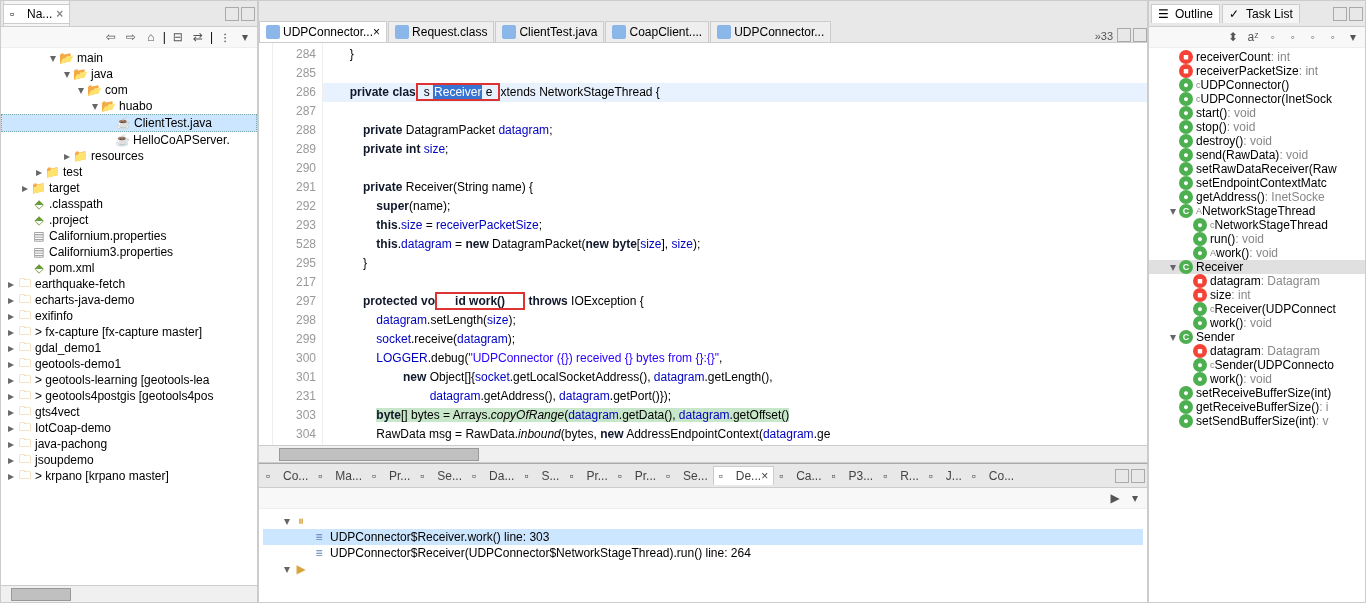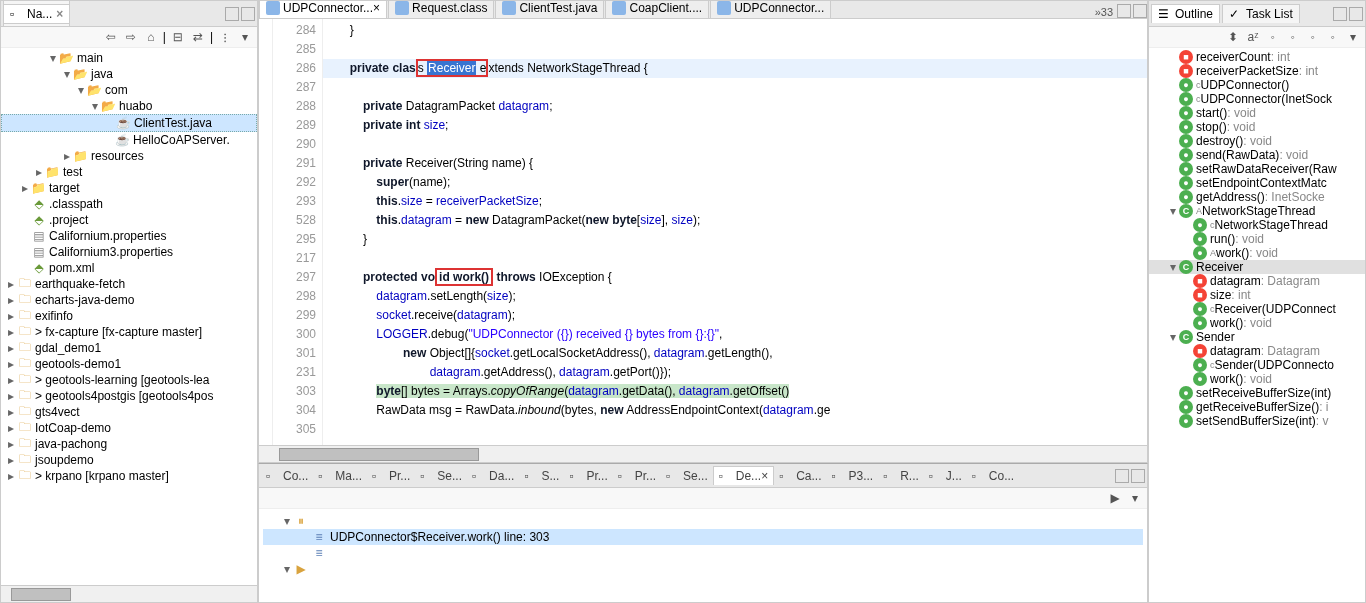--- a/index.html
+++ b/index.html
@@ -19,35 +19,35 @@
 .tree-item{display:flex;align-items:center;padding:1px 2px;white-space:nowrap;cursor:pointer}
 .tree-item.sel{background:#cde6ff;border:1px dotted #7aa}
 .twisty{width:12px;display:inline-block;text-align:center;color:#666}
 .ticon{width:16px;height:14px;display:inline-flex;align-items:center;justify-content:center;margin-right:2px}
 .folder{color:#d9a33e}
 .folder-open{color:#d9a33e}
 .jfile{color:#5a7fb5}
 .pfile{color:#888}
 .xfile{color:#6a9a3a}
 .center-stack{flex:1;display:flex;flex-direction:column;min-width:0}
-.editor-tabs{display:flex;background:#e8e8e8;border-bottom:1px solid #ccc;height:18px;align-items:flex-end;overflow:hidden}
+.editor-tabs{display:flex;background:#e8e8e8;border-bottom:1px solid #ccc;height:42px;align-items:flex-end;overflow:hidden}
 .etab{display:flex;align-items:center;padding:3px 6px;background:#eee;border:1px solid #ccc;border-bottom:none;margin-right:1px;white-space:nowrap;cursor:pointer}
 .etab.active{background:#fff}
 .etab .eicon{width:14px;height:14px;margin-right:3px;background:#8bb6e8;border-radius:2px}
 .editor-area{flex:1;display:flex;background:#fff;overflow:hidden;position:relative}
 .gutter{width:50px;background:#fff;border-right:1px solid #eee;text-align:right;padding-right:6px;color:#999;font-family:Consolas,monospace;font-size:13px;line-height:19px;padding-top:2px}
 .ruler{width:14px;background:#fff;border-right:1px solid #eee}
 .code{flex:1;font-family:Consolas,monospace;font-size:13px;line-height:19px;white-space:pre;padding-top:2px;overflow:auto}
 .code .kw{color:#0f172a;font-weight:bold}
 .code .str{color:#2a00ff}
 .code .fld{color:#0000c0}
 .code .hl-line{background:#e8f2fe;display:block}
 .code .sel-word{background:#3874d1;color:#fff;padding:0 1px}
-.code .redbox1{border:2px solid #d33;padding:0 0}
-.code .redbox2{border:2px solid #d33;padding:0 2px}
+.code .redbox1{border:2px solid #d33;padding:0 6px}
+.code .redbox2{border:2px solid #d33;padding:0 18px}
 .code .bp-line{background:#c8e6c9;display:inline}
 .bottom-stack{height:140px;display:flex;flex-direction:column;border-top:1px solid #aaa}
 .btabs{display:flex;background:#e8e8e8;border-bottom:1px solid #ccc;height:24px;align-items:center;overflow:hidden;padding:0 2px}
 .btab{display:flex;align-items:center;padding:2px 5px;white-space:nowrap;cursor:pointer;color:#444}
 .btab.active{background:#fff;border:1px solid #ccc;border-bottom:none}
 .btab .bicon{width:14px;height:14px;margin-right:3px;display:inline-block}
 .debug-body{flex:1;background:#fff;overflow:auto;padding:4px}
 .thread-row{display:flex;align-items:center;padding:1px 0;white-space:nowrap}
 .thread-row .ticon2{width:16px;height:14px;margin-right:3px;display:inline-flex;align-items:center;justify-content:center}
 .right-stack{width:218px;display:flex;flex-direction:column}
@@ -371,20 +371,21 @@
             <span class="ticon2" style="color:#d9a33e">⏸</span>
           </div>
           <div class="thread-row" style="padding-left: 36px; background: rgb(205, 230, 255);">
             <span class="twisty">&nbsp;</span>
             <span class="ticon2" style="color:#5a7fb5">≡</span>
             <span>UDPConnector$Receiver.work() line: 303</span>
           </div>
           <div class="thread-row" style="padding-left: 36px;">
             <span class="twisty">&nbsp;</span>
             <span class="ticon2" style="color:#5a7fb5">≡</span>
+            <span>UDPConnector$Receiver(UDPConnector$NetworkStageThread).run() line: 264</span>
           </div>
           <div class="thread-row" style="padding-left: 18px;">
             <span class="twisty">▾</span>
             <span class="ticon2" style="color:#d9a33e">▶</span>
           </div>
         </div>
     </div>
   </div>
 
   <div class="right-stack panel">

